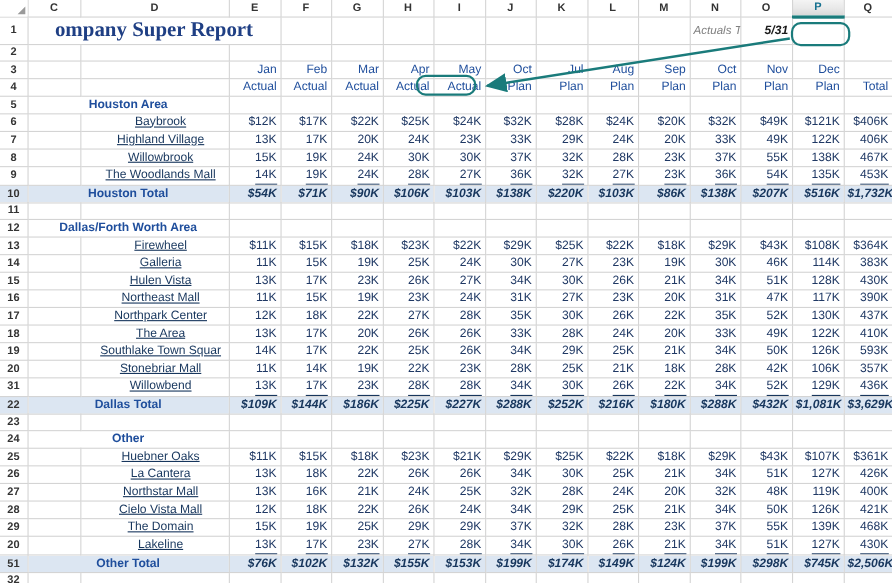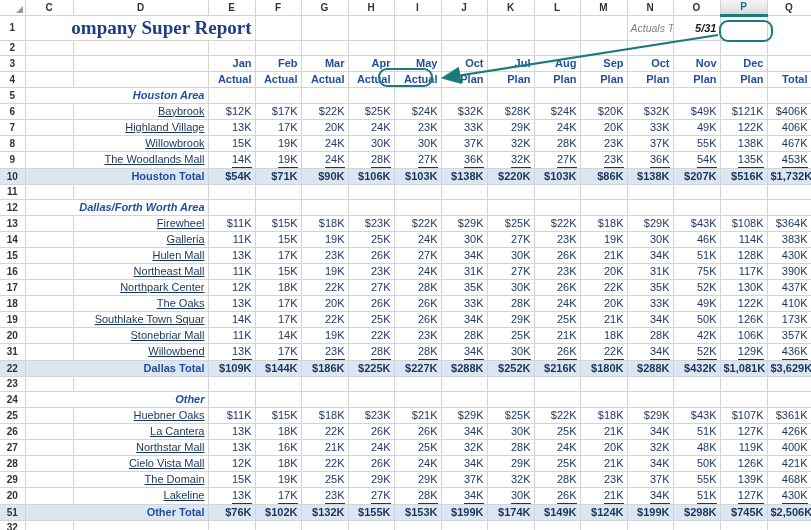--- a/index.html
+++ b/index.html
@@ -70,38 +70,38 @@
   
   .cell{
     display:block;
     padding:0 3px;
     line-height:15px;
     font-size:11px;
     overflow:hidden;
     white-space:nowrap;
   }
   td.num .cell{text-align:right;}
-  td.txt .cell{text-align:right;}
+  td.txt .cell{text-align:center;}
 
   
   tr.r1 td{height:24px;}
   tr.r1 td .cell{line-height:24px;}
   .title{
     font-family:"Liberation Serif","DejaVu Serif",serif;
     font-size:19px;font-weight:bold;color:#1f3f84;
     letter-spacing:0px;
   }
 
   
-  .mon{font-weight:bold;color:#1f4e9c;text-align:right;}
-  .grp{font-weight:bold;color:#1f4e9c;font-style:italic;}
+  .mon{font-weight:normal;color:#1f4e9c;text-align:right;}
+  .grp{font-weight:bold;color:#1f4e9c;}
   .ind{padding-left:14px;color:#17365d;text-decoration:underline;}
   .totrow td{background:#dce6f2 !important;}
   .totlabel{font-weight:bold;color:#1f4e9c;}
-  .totnum{font-weight:bold;color:#17365d;}
+  .totnum{font-weight:bold;color:#17365d;font-style:italic;}
 
   .u-single{border-bottom:1px solid #17365d;display:inline-block;}
 
   .actuals-lbl{
     font-style:italic;color:#808080;font-size:10.5px;text-align:right;
   }
   .datebox-cell .cell{text-align:center;font-weight:bold;color:#1a1a1a;font-style:italic;}
   #anno-svg{position:absolute;left:0;top:0;width:811px;height:530px;}
 
   .roundbox{
@@ -814,21 +814,21 @@
           <td class="num">
             <span class="cell ">383K</span>
           </td>
         </tr>
         <tr>
           <td class="rowhead">15</td>
           <td class="txt">
             <span class="cell"></span>
           </td>
           <td class="txt">
-            <span class="cell ind">Hulen Mall</span>
+            <span class="cell ind">Hulen Vista</span>
           </td>
           <td class="num">
             <span class="cell ">13K</span>
           </td>
           <td class="num">
             <span class="cell ">17K</span>
           </td>
           <td class="num">
             <span class="cell ">23K</span>
           </td>
@@ -895,21 +895,21 @@
           <td class="num">
             <span class="cell ">23K</span>
           </td>
           <td class="num">
             <span class="cell ">20K</span>
           </td>
           <td class="num">
             <span class="cell ">31K</span>
           </td>
           <td class="num">
-            <span class="cell ">75K</span>
+            <span class="cell ">47K</span>
           </td>
           <td class="num">
             <span class="cell ">117K</span>
           </td>
           <td class="num">
             <span class="cell ">390K</span>
           </td>
         </tr>
         <tr>
           <td class="rowhead">17</td>
@@ -958,21 +958,21 @@
           <td class="num">
             <span class="cell ">437K</span>
           </td>
         </tr>
         <tr>
           <td class="rowhead">18</td>
           <td class="txt">
             <span class="cell"></span>
           </td>
           <td class="txt">
-            <span class="cell ind">The Oaks</span>
+            <span class="cell ind">The Area</span>
           </td>
           <td class="num">
             <span class="cell ">13K</span>
           </td>
           <td class="num">
             <span class="cell ">17K</span>
           </td>
           <td class="num">
             <span class="cell ">20K</span>
           </td>
@@ -1045,21 +1045,21 @@
           <td class="num">
             <span class="cell ">34K</span>
           </td>
           <td class="num">
             <span class="cell ">50K</span>
           </td>
           <td class="num">
             <span class="cell ">126K</span>
           </td>
           <td class="num">
-            <span class="cell ">173K</span>
+            <span class="cell ">593K</span>
           </td>
         </tr>
         <tr>
           <td class="rowhead">20</td>
           <td class="txt">
             <span class="cell"></span>
           </td>
           <td class="txt">
             <span class="cell ind">Stonebriar Mall</span>
           </td>

